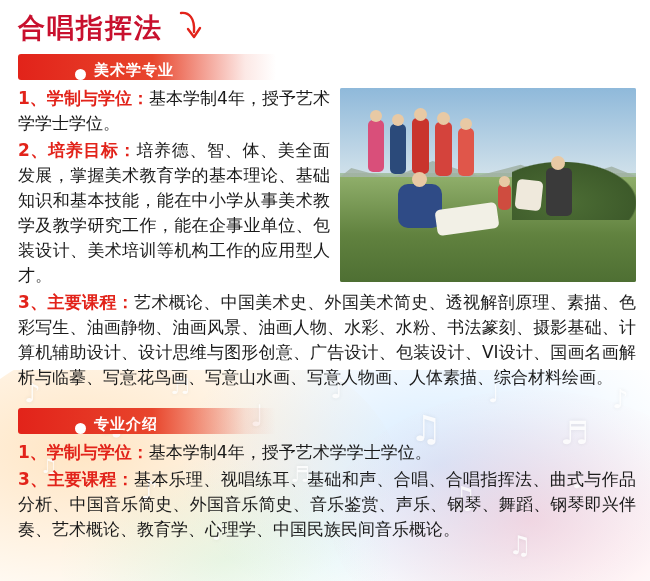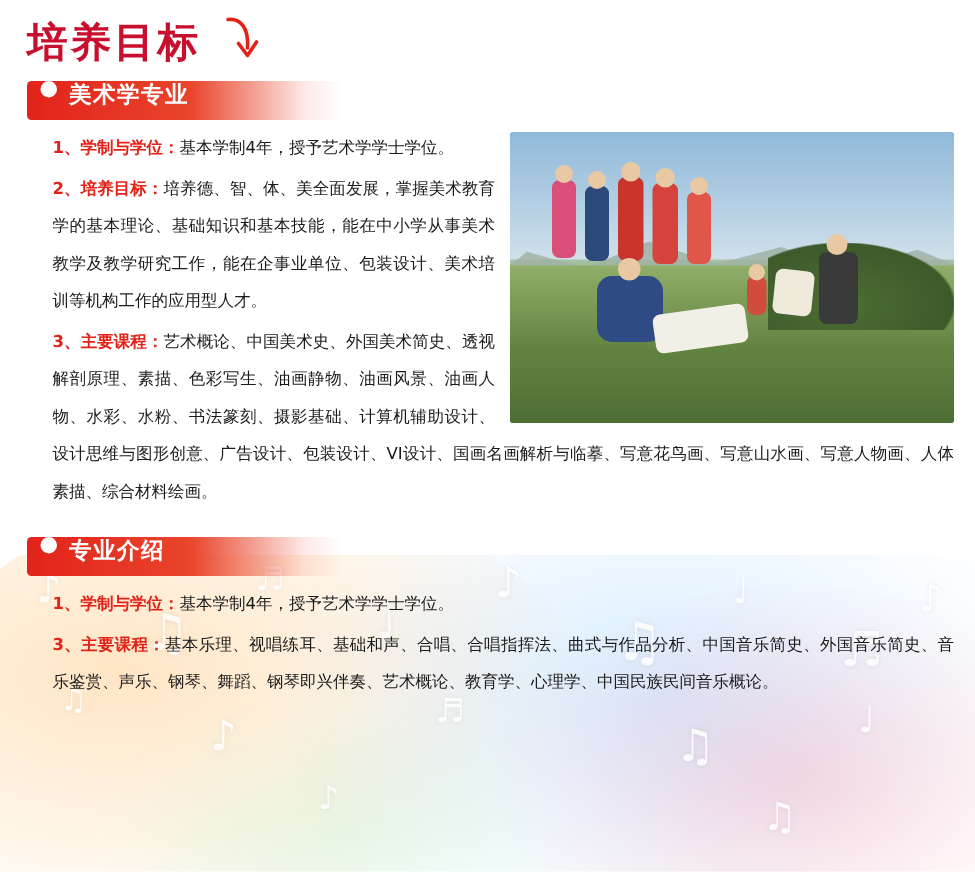--- a/index.html
+++ b/index.html
@@ -77,23 +77,24 @@
   }
 
   
   .section-head {
     position: relative;
     z-index: 3;
     margin: 8px 0 6px 18px;
     width: 210px;
     height: 26px;
     display: flex;
-    align-items: flex-start;
+    align-items: flex-end;
     background: linear-gradient(to right, #e2231a 0%, #e8452c 52%, rgba(232,69,44,0.12) 88%, rgba(232,69,44,0) 100%);
     border-radius: 3px;
+    padding-left: 48px;
   }
   .section-head .dot {
     width: 11px;
     height: 11px;
     border-radius: 50%;
     background: #ffffff;
     margin-left: 9px;
     flex: none;
   }
   .section-head .label {
@@ -103,23 +104,23 @@
     margin-left: 8px;
     letter-spacing: 1px;
   }
 
   
   .content {
     position: relative;
     z-index: 3;
   }
   p.para {
-    margin: 0 0 2px 17px;
+    margin: 0 0 2px 0;
     padding: 0 14px 0 18px;
-    font-size: 11px;
+    font-size: 17px;
     line-height: 25px;
     color: #1a1a1a;
     text-align: justify;
     text-justify: inter-ideograph;
   }
   p.para .lead {
     color: #e2231a;
     font-weight: bold;
   }
   .indent { padding-left: 48px; text-indent: 0; }
@@ -187,21 +188,21 @@
   <span class="note" style="left:40px;  top:84px;  font-size:20px;">♫</span>
   <span class="note" style="left:140px; top:104px; font-size:28px;">♪</span>
   <span class="note" style="left:290px; top:92px;  font-size:22px;">♬</span>
   <span class="note" style="left:450px; top:110px; font-size:30px;">♫</span>
   <span class="note" style="left:572px; top:96px;  font-size:24px;">♩</span>
   <span class="note" style="left:212px; top:150px; font-size:22px;">♪</span>
   <span class="note" style="left:508px; top:160px; font-size:26px;">♫</span>
 </div>
 
 <div class="header">
-  <div class="title">培养目标</div>
+  <div class="title">合唱指挥法</div>
   <div class="arrow">
     <svg width="26" height="30" viewBox="0 0 26 30" aria-hidden="true">
       <path d="M4 3 C 12 2, 18 8, 17 22" stroke="#e2231a" stroke-width="2.4" fill="none" stroke-linecap="round"></path>
       <path d="M11 19 L17 27 L23 18" stroke="#e2231a" stroke-width="2.4" fill="none" stroke-linecap="round" stroke-linejoin="round"></path>
     </svg>
   </div>
 </div>
 
 <div class="content">
 

